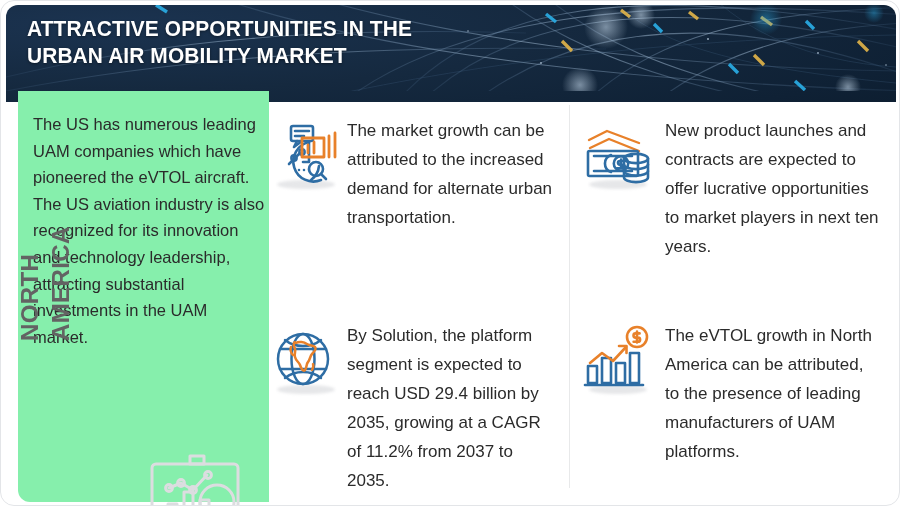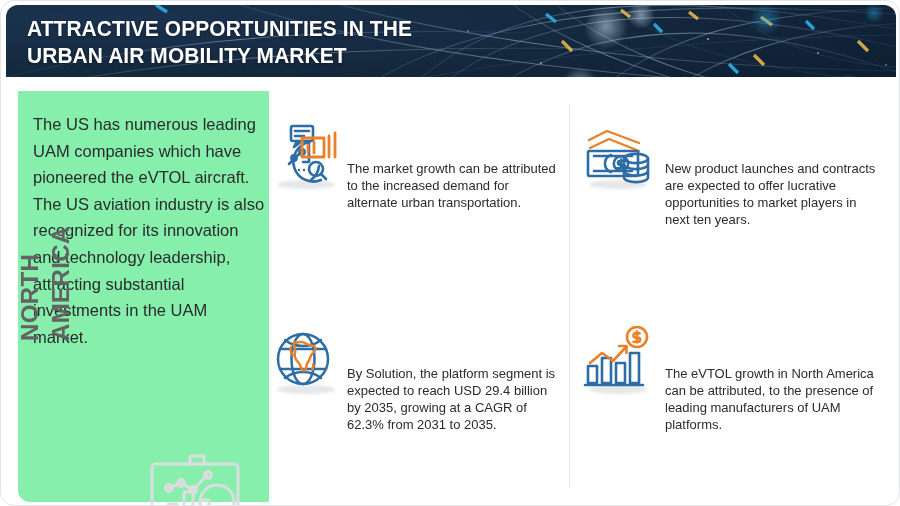--- a/index.html
+++ b/index.html
@@ -15,21 +15,21 @@
     box-sizing:border-box;
     border-radius:14px;
     border:1px solid #e3e5e8;
     background:#ffffff;
     overflow:hidden;
   }
 
   
   .header{
     position:absolute;left:5px;top:4px;
-    width:890px;height:72px;
+    width:890px;height:97px;
     border-radius:12px 12px 0 0;
     background:
       radial-gradient(120% 160% at 12% 20%, #1b3350 0%, #15293f 42%, #0f2135 78%, #0b1b2c 100%);
     overflow:hidden;
     text-decoration:underline;
   }
   .header-svg{position:absolute;left:0;top:0;width:890px;height:86px;display:block;}
   .header-title{
     position:absolute;left:21px;top:10px;
     width:620px;
@@ -96,23 +96,22 @@
   .cell .icon-shadow{
     position:absolute;left:8px;top:62px;
     width:58px;height:9px;
     border-radius:50%;
     background:#e6e7e9;
     filter:blur(1.5px);
   }
   .cell .cell-text{
     position:absolute;left:78px;top:-2px;
     color:#2b2b2b;
-    font-size:13px;
-    line-height:17px;
-    margin-top:44px;
+    font-size:17px;
+    line-height:29px;
   }
 
   .cell-1{left:268px;top:117px;width:290px;}
   .cell-2{left:580px;top:117px;width:300px;}
   .cell-3{left:268px;top:322px;width:290px;}
   .cell-4{left:580px;top:322px;width:300px;}
 
   .cell-2 .cell-text,.cell-4 .cell-text{left:84px;}
 </style>
 </head>
@@ -284,21 +283,21 @@
           <path d="M16 17c5 4 11 6 18 6s13-2 18-6"></path>
           <path d="M16 55c5-4 11-6 18-6s13 2 18 6"></path>
         </g>
         <g fill="none" stroke="#e8812a" stroke-width="2.5" stroke-linecap="round" stroke-linejoin="round">
           <path d="M27 20c3-2 8-1 11 1s6 1 8 3-1 5-3 7-2 6-4 8-1 6-3 8-4-2-5-5-4-4-5-8 1-5 0-8 -2-4-1-6 1 0 2 0z"></path>
           <path d="M44 41c1 2 0 4-1 6"></path>
           <path d="M22 24c-1 3 0 6 2 8"></path>
         </g>
       </svg>
     </div>
-    <div class="cell-text">By Solution, the platform segment is expected to reach USD 29.4 billion by 2035, growing at a CAGR of 62.3% from 2031 to 2035.</div>
+    <div class="cell-text">By Solution, the platform segment is expected to reach USD 29.4 billion by 2035, growing at a CAGR of 11.2% from 2037 to 2035.</div>
   </div>
 
   <div class="cell cell-4">
     <div class="icon-shadow"></div>
     <div class="icon-wrap">
       <svg viewBox="0 0 74 74">
         <g fill="none" stroke="#2e6da4" stroke-width="2.6" stroke-linecap="round" stroke-linejoin="round">
           <rect x="7" y="43" width="9" height="17"></rect>
           <rect x="21" y="35" width="9" height="25"></rect>
           <rect x="35" y="40" width="9" height="20"></rect>

